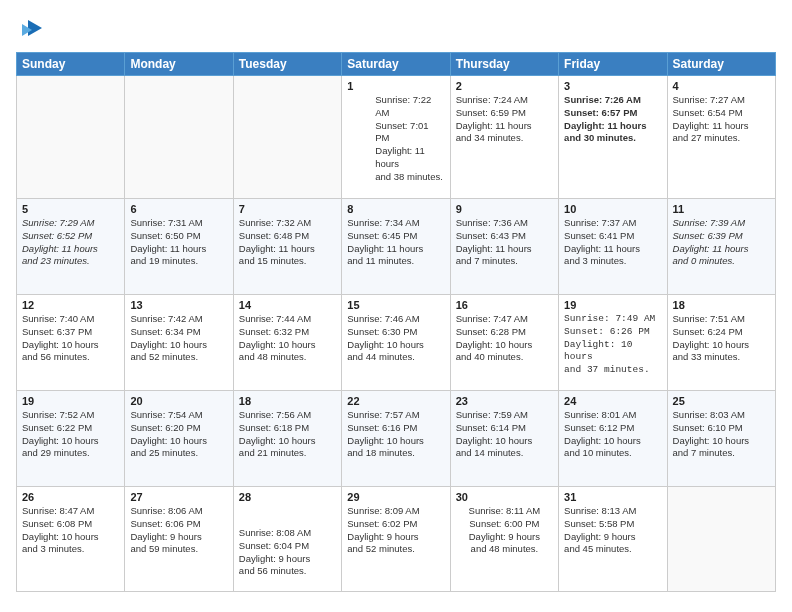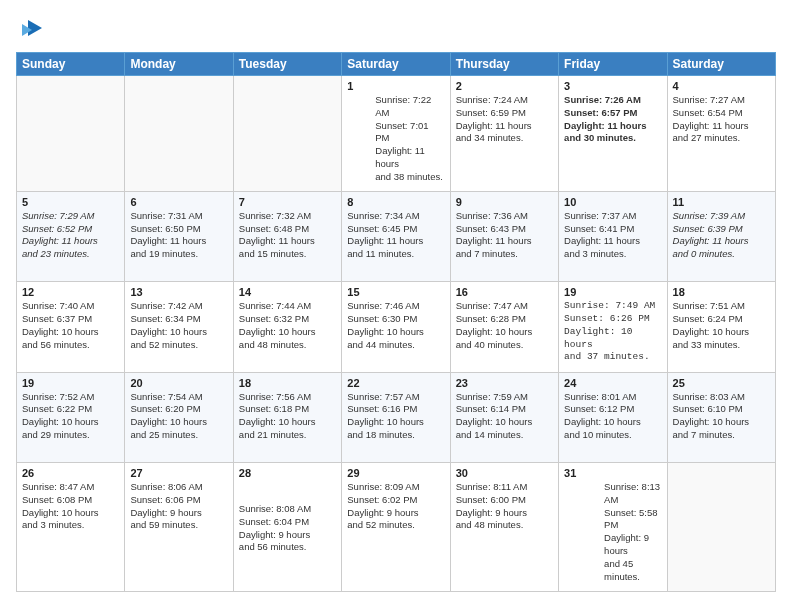--- a/index.html
+++ b/index.html
@@ -347,28 +347,28 @@
           </td>
           <td>
             <div class="day-num">29</div>
             <div class="day-info" style="white-space: pre-line;">Sunrise: 8:09 AM
 Sunset: 6:02 PM
 Daylight: 9 hours
 and 52 minutes.</div>
           </td>
           <td>
             <div class="day-num">30</div>
-            <div class="day-info" style="white-space: pre-line;">Sunrise: 8:11 AM
+            <div class="day-info" style="white-space: pre-line; text-align: center;">Sunrise: 8:11 AM
 Sunset: 6:00 PM
 Daylight: 9 hours
 and 48 minutes.</div>
           </td>
           <td>
             <div class="day-num">31</div>
-            <div class="day-info" style="white-space: pre-line; margin-left: 40px;">Sunrise: 8:13 AM
+            <div class="day-info" style="white-space: pre-line;">Sunrise: 8:13 AM
 Sunset: 5:58 PM
 Daylight: 9 hours
 and 45 minutes.</div>
           </td>
           <td class="empty-cell"></td>
         </tr>
       </tbody>
   </table>
 </div>
 

